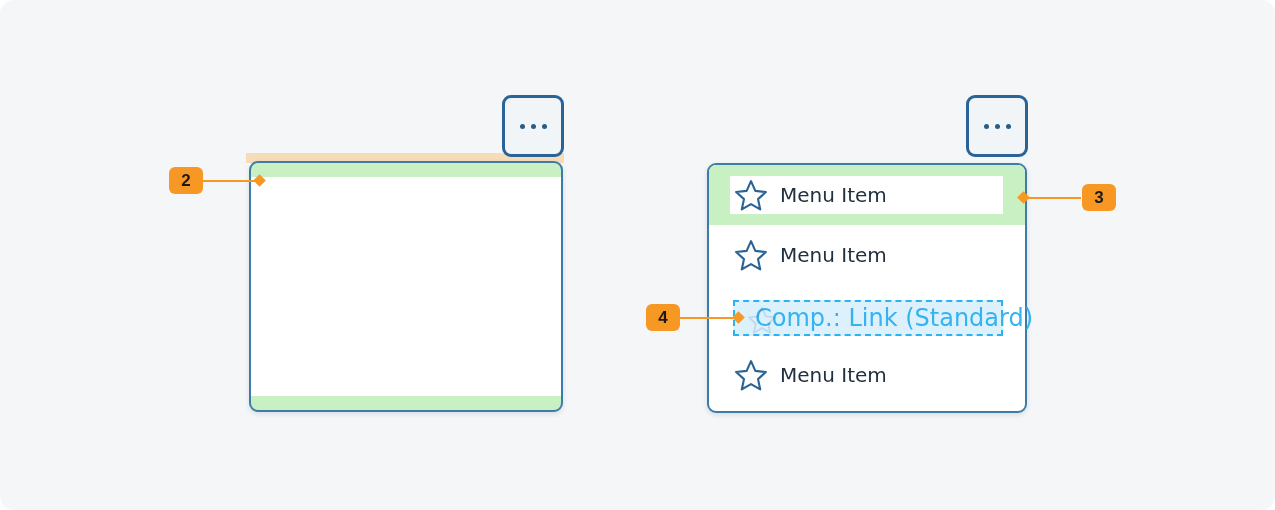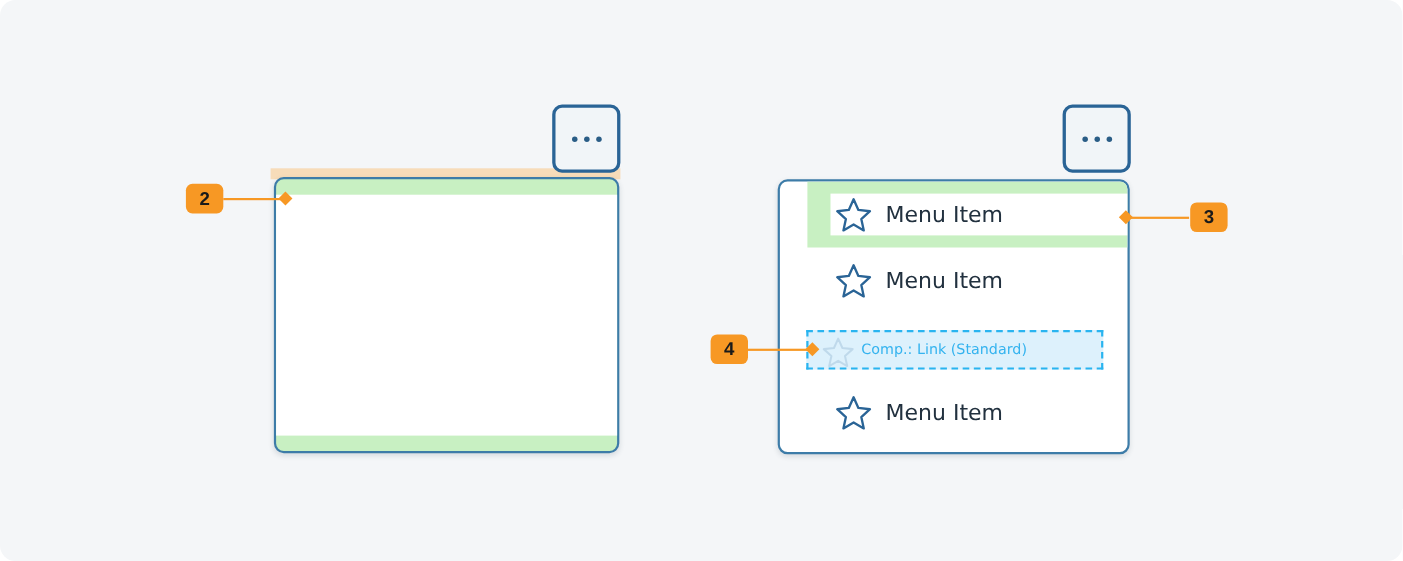--- a/index.html
+++ b/index.html
@@ -104,21 +104,20 @@
   
   .menu-card {
     position: absolute;
     border: 2px solid #3d7ca8;
     border-radius: 9px;
     background: #ffffff;
     box-sizing: border-box;
     z-index: 10;
     overflow: hidden;
     box-shadow: 0 2px 5px rgba(40,60,80,0.13);
-    padding-left: 25px;
   }
   .menu-row {
     position: relative;
     display: flex;
     align-items: center;
     box-sizing: border-box;
   }
   .menu-row.highlight {
     background: #c8f0c2;
   }
@@ -148,21 +147,21 @@
     position: absolute;
     box-sizing: border-box;
     background: #ddf1fc;
     border: 2px dashed #29b4f0;
     display: flex;
     align-items: center;
     z-index: 20;
   }
   .link-label {
     font-family: "DejaVu Sans", "Liberation Sans", sans-serif;
-    font-size: 13px;
+    font-size: 24px;
     color: #34b3ef;
     white-space: nowrap;
   }
   .ghost-star {
     position: absolute;
     width: 30px;
     height: 30px;
     opacity: 0.16;
   }
 </style>

